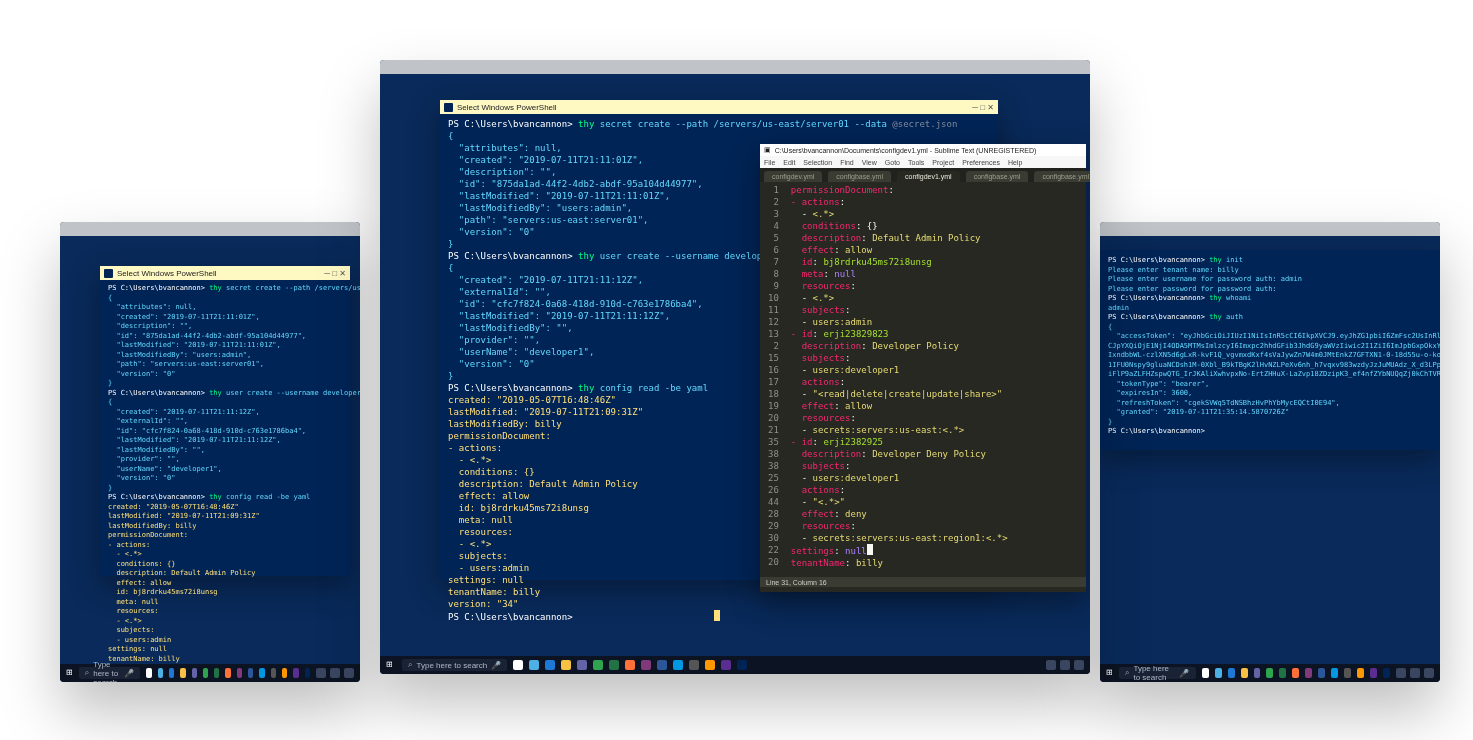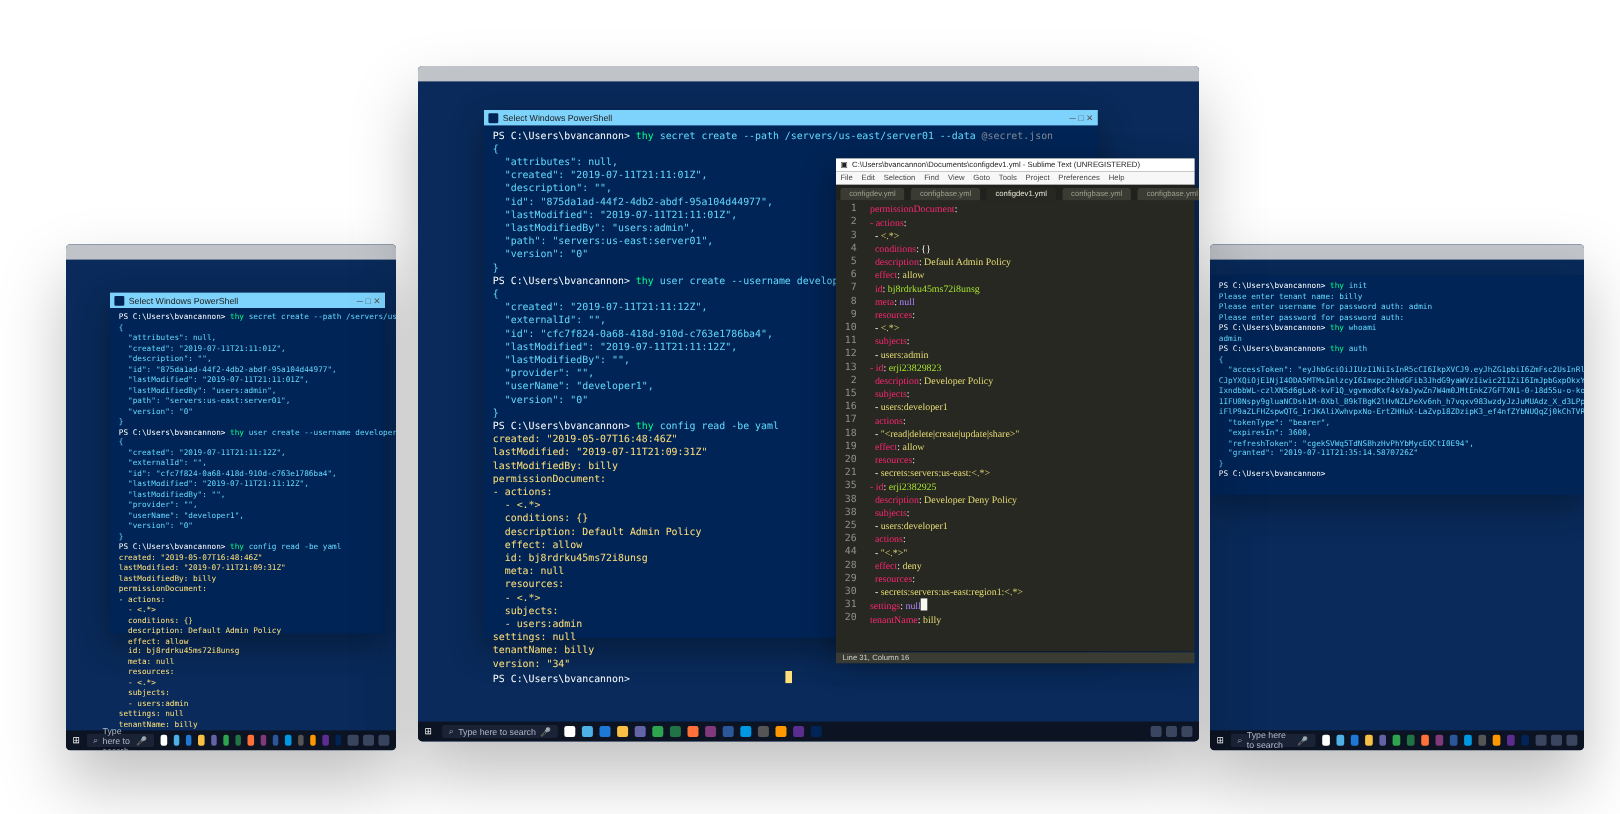--- a/index.html
+++ b/index.html
@@ -26,21 +26,21 @@
   .taskbar .tray { margin-left:auto; display:flex; gap:4px; }
   .ticon { width:10px; height:10px; display:inline-block; border-radius:2px; }
 
   
   .ps {
     position:absolute;
     background:#012456;
     box-shadow:0 10px 28px rgba(0,0,0,.35);
   }
   .ps .title {
-    background:#7dd3fc; color:#222; height:14px;
+    background:#fef9c3; color:#222; height:14px;
     display:flex; align-items:center; padding:0 4px; font-size:8px; gap:4px;
   }
   .ps .title .psicon { width:9px; height:9px; background:#012456; border-radius:1px; }
   .ps .wctl { margin-left:auto; display:flex; gap:6px; color:#555; font-size:8px; }
   .ps .body {
     padding:4px 8px 12px 8px; font-family:Consolas,monospace;
     font-size:9px; line-height:12px; color:#e7e7e7; white-space:pre;
   }
   .ps .body.small { font-size:7px; line-height:9.5px; }
   .w  { color:#ffffff; }
@@ -71,21 +71,21 @@
   .sub .tab { padding:2px 8px 2px 8px; border-radius:3px 3px 0 0; background:#3a3b33; }
   .sub .tab.active { background:#272822; color:#e8e6d7; }
   .sub .editor {
     display:flex; font-family:Consolas,monospace; font-size:9px; line-height:12px;
   }
   .sub .gutter {
     background:#272822; color:#8f908a; text-align:right;
     padding:2px 6px 8px 8px; user-select:none;
   }
   .sub .gutter div { height:12px; }
-  .sub .code { padding:2px 6px 24px 6px; color:#e6e6e6; white-space:pre;font-family:Liberation Serif, serif; }
+  .sub .code { padding:2px 6px 8px 6px; color:#e6e6e6; white-space:pre; }
   .k  { color:#f92672; }      
   .s  { color:#e6db74; }      
   .n  { color:#ae81ff; }      
   .p  { color:#f8f8f2; }      
   .c  { color:#a6e22e; }      
   .sub .status {
     background:#3a3b33; color:#cfd0c7; height:10px; font-size:7px;
     display:flex; align-items:center; padding:0 6px; gap:8px;
   }
 
@@ -340,21 +340,21 @@
             <div>21</div>
             <div>35</div>
             <div>38</div>
             <div>38</div>
             <div>25</div>
             <div>26</div>
             <div>44</div>
             <div>28</div>
             <div>29</div>
             <div>30</div>
-            <div>31</div>
+            <div>22</div>
             <div>20</div>
           </div>
         <div class="code" id="sub-code"><span class="k">permissionDocument</span><span class="p">:</span>
 <span class="k">- actions</span><span class="p">:</span>
 <span class="p">  - </span><span class="s">&lt;.*&gt;</span>
 <span class="p">  </span><span class="k">conditions</span><span class="p">: </span><span class="p">{}</span>
 <span class="p">  </span><span class="k">description</span><span class="p">: </span><span class="s">Default Admin Policy</span>
 <span class="p">  </span><span class="k">effect</span><span class="p">: </span><span class="s">allow</span>
 <span class="p">  </span><span class="k">id</span><span class="p">: </span><span class="c">bj8rdrku45ms72i8unsg</span>
 <span class="p">  </span><span class="k">meta</span><span class="p">: </span><span class="n">null</span>

